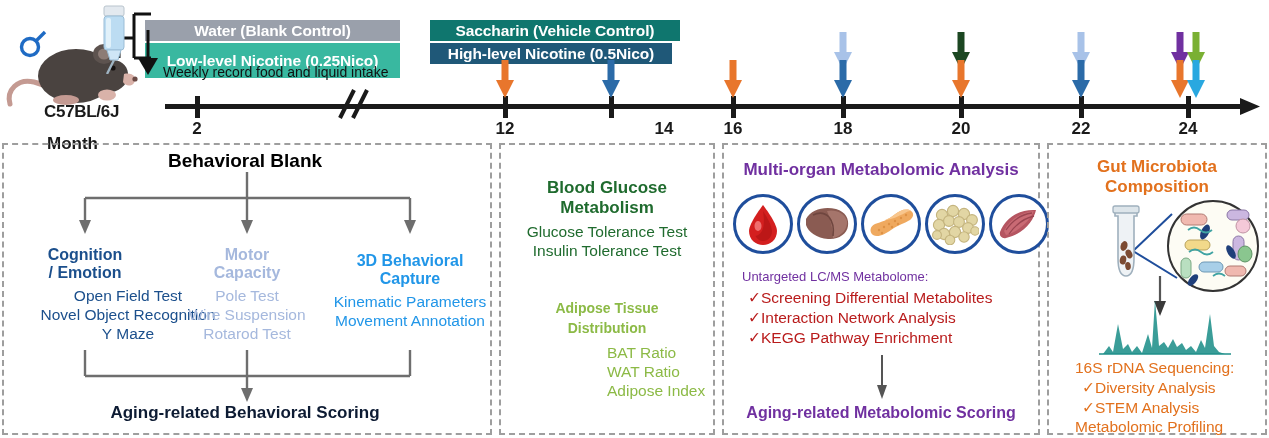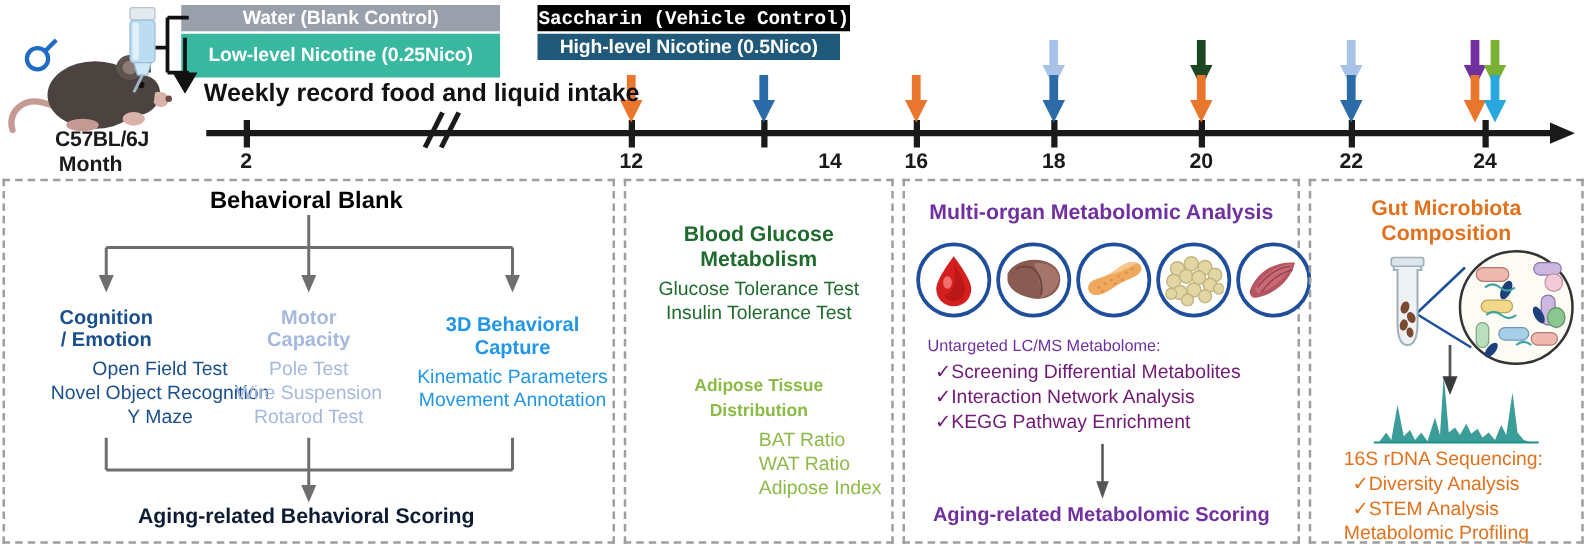--- a/index.html
+++ b/index.html
@@ -3,44 +3,44 @@
 <meta charset="utf-8">
 <style>
   html,body{margin:0;padding:0;background:#ffffff;}
   body{width:1269px;height:438px;position:relative;overflow:hidden;
        font-family:"Liberation Sans","DejaVu Sans",sans-serif;}
   .abs{position:absolute;}
 
   
   .chip{position:absolute;color:#ffffff;font-weight:bold;font-size:15.5px;
         display:flex;align-items:center;justify-content:center;white-space:nowrap;
-        letter-spacing:-0.1px;}
+        letter-spacing:-0.1px;margin-top:16px;}
   #chip-water      {left:145px; top:4px;   width:255px;height:21px;background:#9aa0ab;}
   #chip-lownico    {left:145px; top:27px;  width:255px;height:35px;background:#39b8a0;}
   #chip-sacch      {left:430px; top:4px;   width:250px;height:21px;background:#efa838;}
   #chip-highnico   {left:430px; top:27px;  width:242px;height:21px;background:#1f5878;}
 
   
   #bracket{left:118px;top:8px;}
 
   
   #mouse-wrap{left:4px;top:4px;width:140px;height:120px;}
   #strain-label{left:44px;top:102px;font-size:17px;font-weight:bold;color:#1a1a1a;letter-spacing:-0.3px;}
   #sex-icon{left:18px;top:28px;}
   #bottle-icon{left:94px;top:4px;}
 
   
   #axis-line{left:165px;top:104px;width:1085px;height:5px;background:#1a1a1a;}
   #axis-head{left:1240px;top:95px;}
   .tick{position:absolute;width:5px;height:22px;background:#1a1a1a;top:96px;}
   .tickLabel{position:absolute;top:119px;font-size:17px;font-weight:bold;color:#1a1a1a;
              transform:translateX(-50%);}
-  #month-label{left:47px;top:122px;font-size:17px;font-weight:bold;color:#1a1a1a;text-align:right;}
+  #month-label{left:47px;top:134px;font-size:17px;font-weight:bold;color:#1a1a1a;text-align:right;}
   #break-mark{left:334px;top:88px;}
-  #weekly-note{left:163px;top:64px;font-size:20px;font-weight:bold;color:#111111;white-space:nowrap;}
+  #weekly-note{left:163px;top:64px;font-size:14px;font-weight:normal;color:#111111;white-space:nowrap;}
   #weekly-arrow{left:135px;top:30px;}
   .tl-arrow{position:absolute;}
 
   
   .panel{position:absolute;top:143px;height:292px;border:2px dashed #9e9e9e;box-sizing:border-box;}
   #panel-behav  {left:2px;   width:490px;}
   #panel-gluc   {left:499px; width:216px;}
   #panel-metab  {left:722px; width:318px;}
   #panel-gut    {left:1047px;width:220px;}
 
@@ -64,37 +64,37 @@
   #adip-title{left:607px;top:298px;font-size:14px;line-height:20px;color:#8cba46;}
   #adip-items{left:607px;top:343px;font-size:15.5px;line-height:19px;color:#8cba46;text-align:left;transform:none;}
 
   
   #met-title{left:881px;top:160px;font-size:17px;color:#7030a0;}
   #organ-row{left:733px;top:194px;display:flex;gap:4px;}
   .organ{width:60px;height:60px;border:3px solid #1f4e9c;border-radius:50%;
          background:#ffffff;display:flex;align-items:center;justify-content:center;
          overflow:hidden;box-sizing:border-box;}
   #met-lead{left:742px;top:269px;font-size:13px;color:#7030a0;}
-  #met-list{left:748px;top:288px;font-size:15.5px;line-height:20px;color:#701a75;}
+  #met-list{left:748px;top:288px;font-size:15.5px;line-height:20px;color:#b91c1c;}
   #met-arrow{left:875px;top:355px;}
   #met-out{left:881px;top:404px;font-size:16px;color:#7030a0;}
 
   
   #gut-title{left:1157px;top:157px;font-size:17px;line-height:20px;color:#e2711d;}
   #gut-fig{left:1085px;top:196px;}
   #gut-lead{left:1075px;top:359px;font-size:15.5px;color:#e2711d;}
   #gut-list{left:1082px;top:378px;font-size:15.5px;line-height:20px;color:#e2711d;}
   #gut-last{left:1075px;top:418px;font-size:15.5px;color:#e2711d;}
 </style>
 </head>
 <body>
 
 <div class="chip" id="chip-water" style="background: rgb(154, 160, 171);">Water (Blank Control)</div>
 <div class="chip" id="chip-lownico" style="background: rgb(57, 184, 160);">Low-level Nicotine (0.25Nico)</div>
-<div class="chip" id="chip-sacch" style="background: #000000; font-family: Liberation Mono, monospace;">Saccharin (Vehicle Control)</div>
+<div class="chip" id="chip-sacch" style="background: #0f766e;">Saccharin (Vehicle Control)</div>
 <div class="chip" id="chip-highnico" style="background: rgb(31, 88, 120);">High-level Nicotine (0.5Nico)</div>
 
 <svg class="abs" id="bracket" width="34" height="60">
   <path d="M1,50 L1,30 L16,30 L16,6 M16,30 L16,50 M16,6 L33,6 M16,50 L33,50" stroke="#111" stroke-width="3" fill="none"></path>
 </svg>
 
 <svg class="abs" id="mouse-wrap" width="140" height="120">
 
   <path d="M6,100 C2,86 14,74 30,78 C46,82 52,88 58,90" stroke="#c49a92" stroke-width="5" fill="none" stroke-linecap="round"></path>
 

